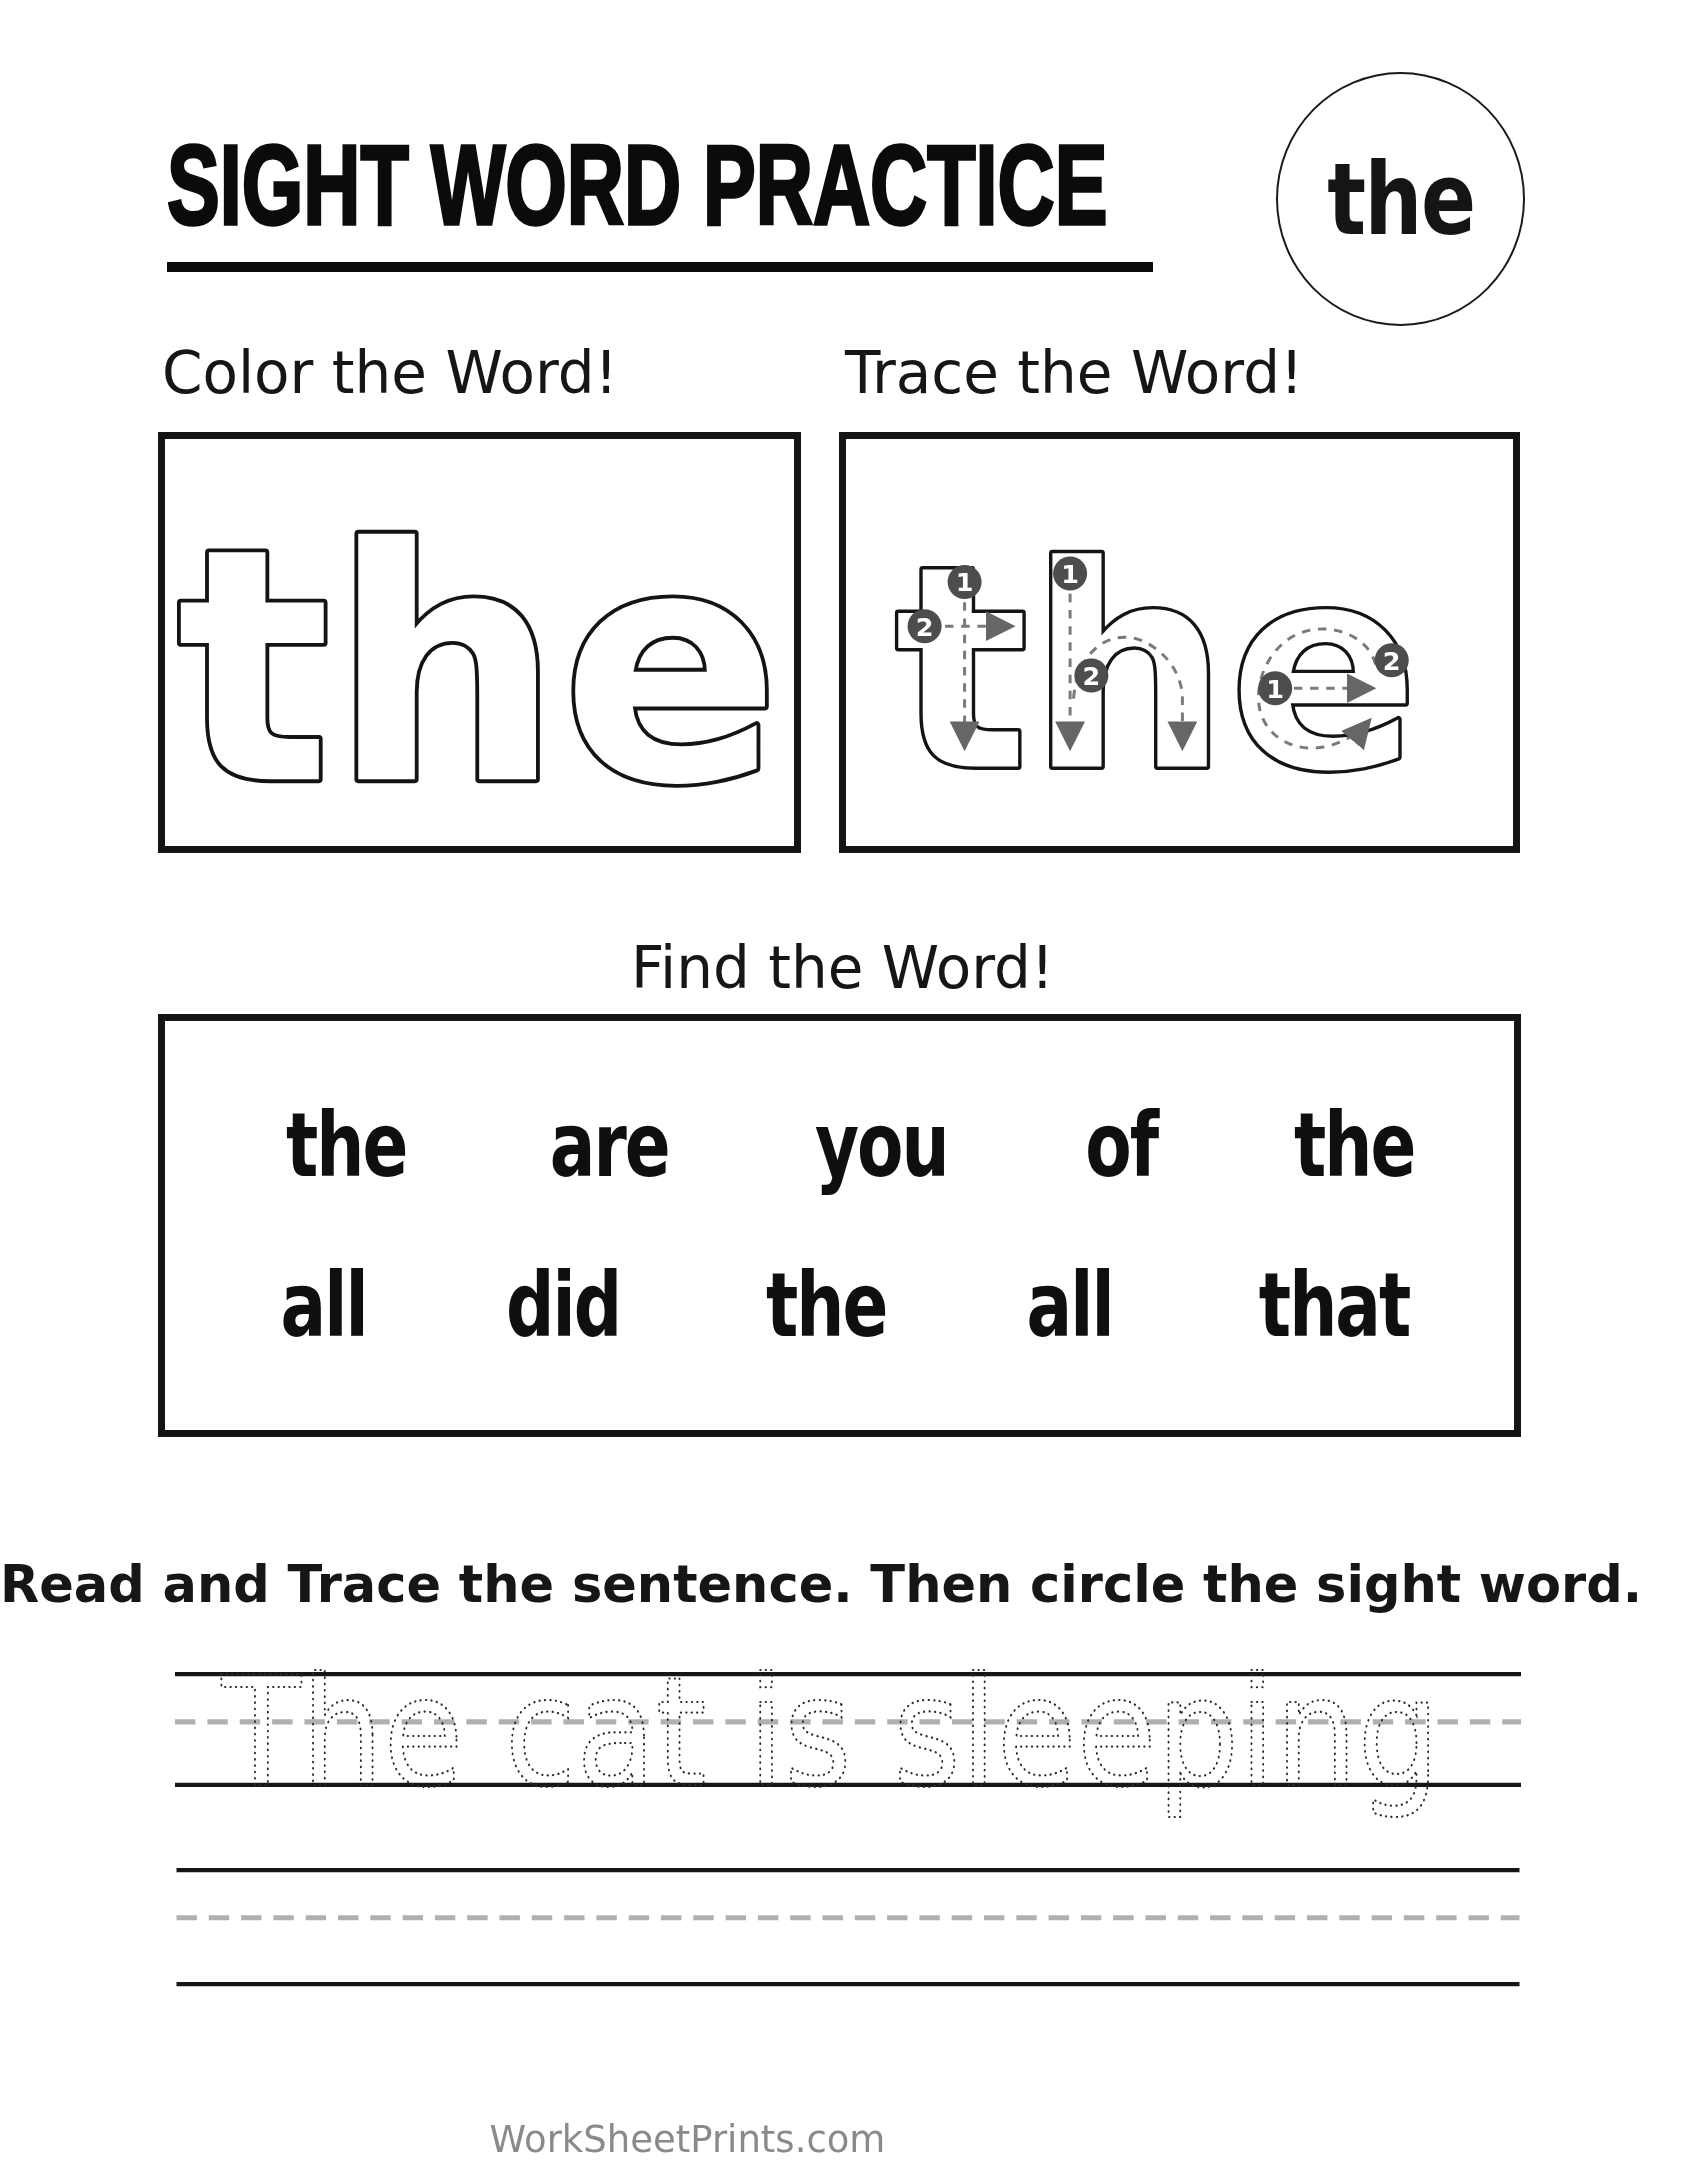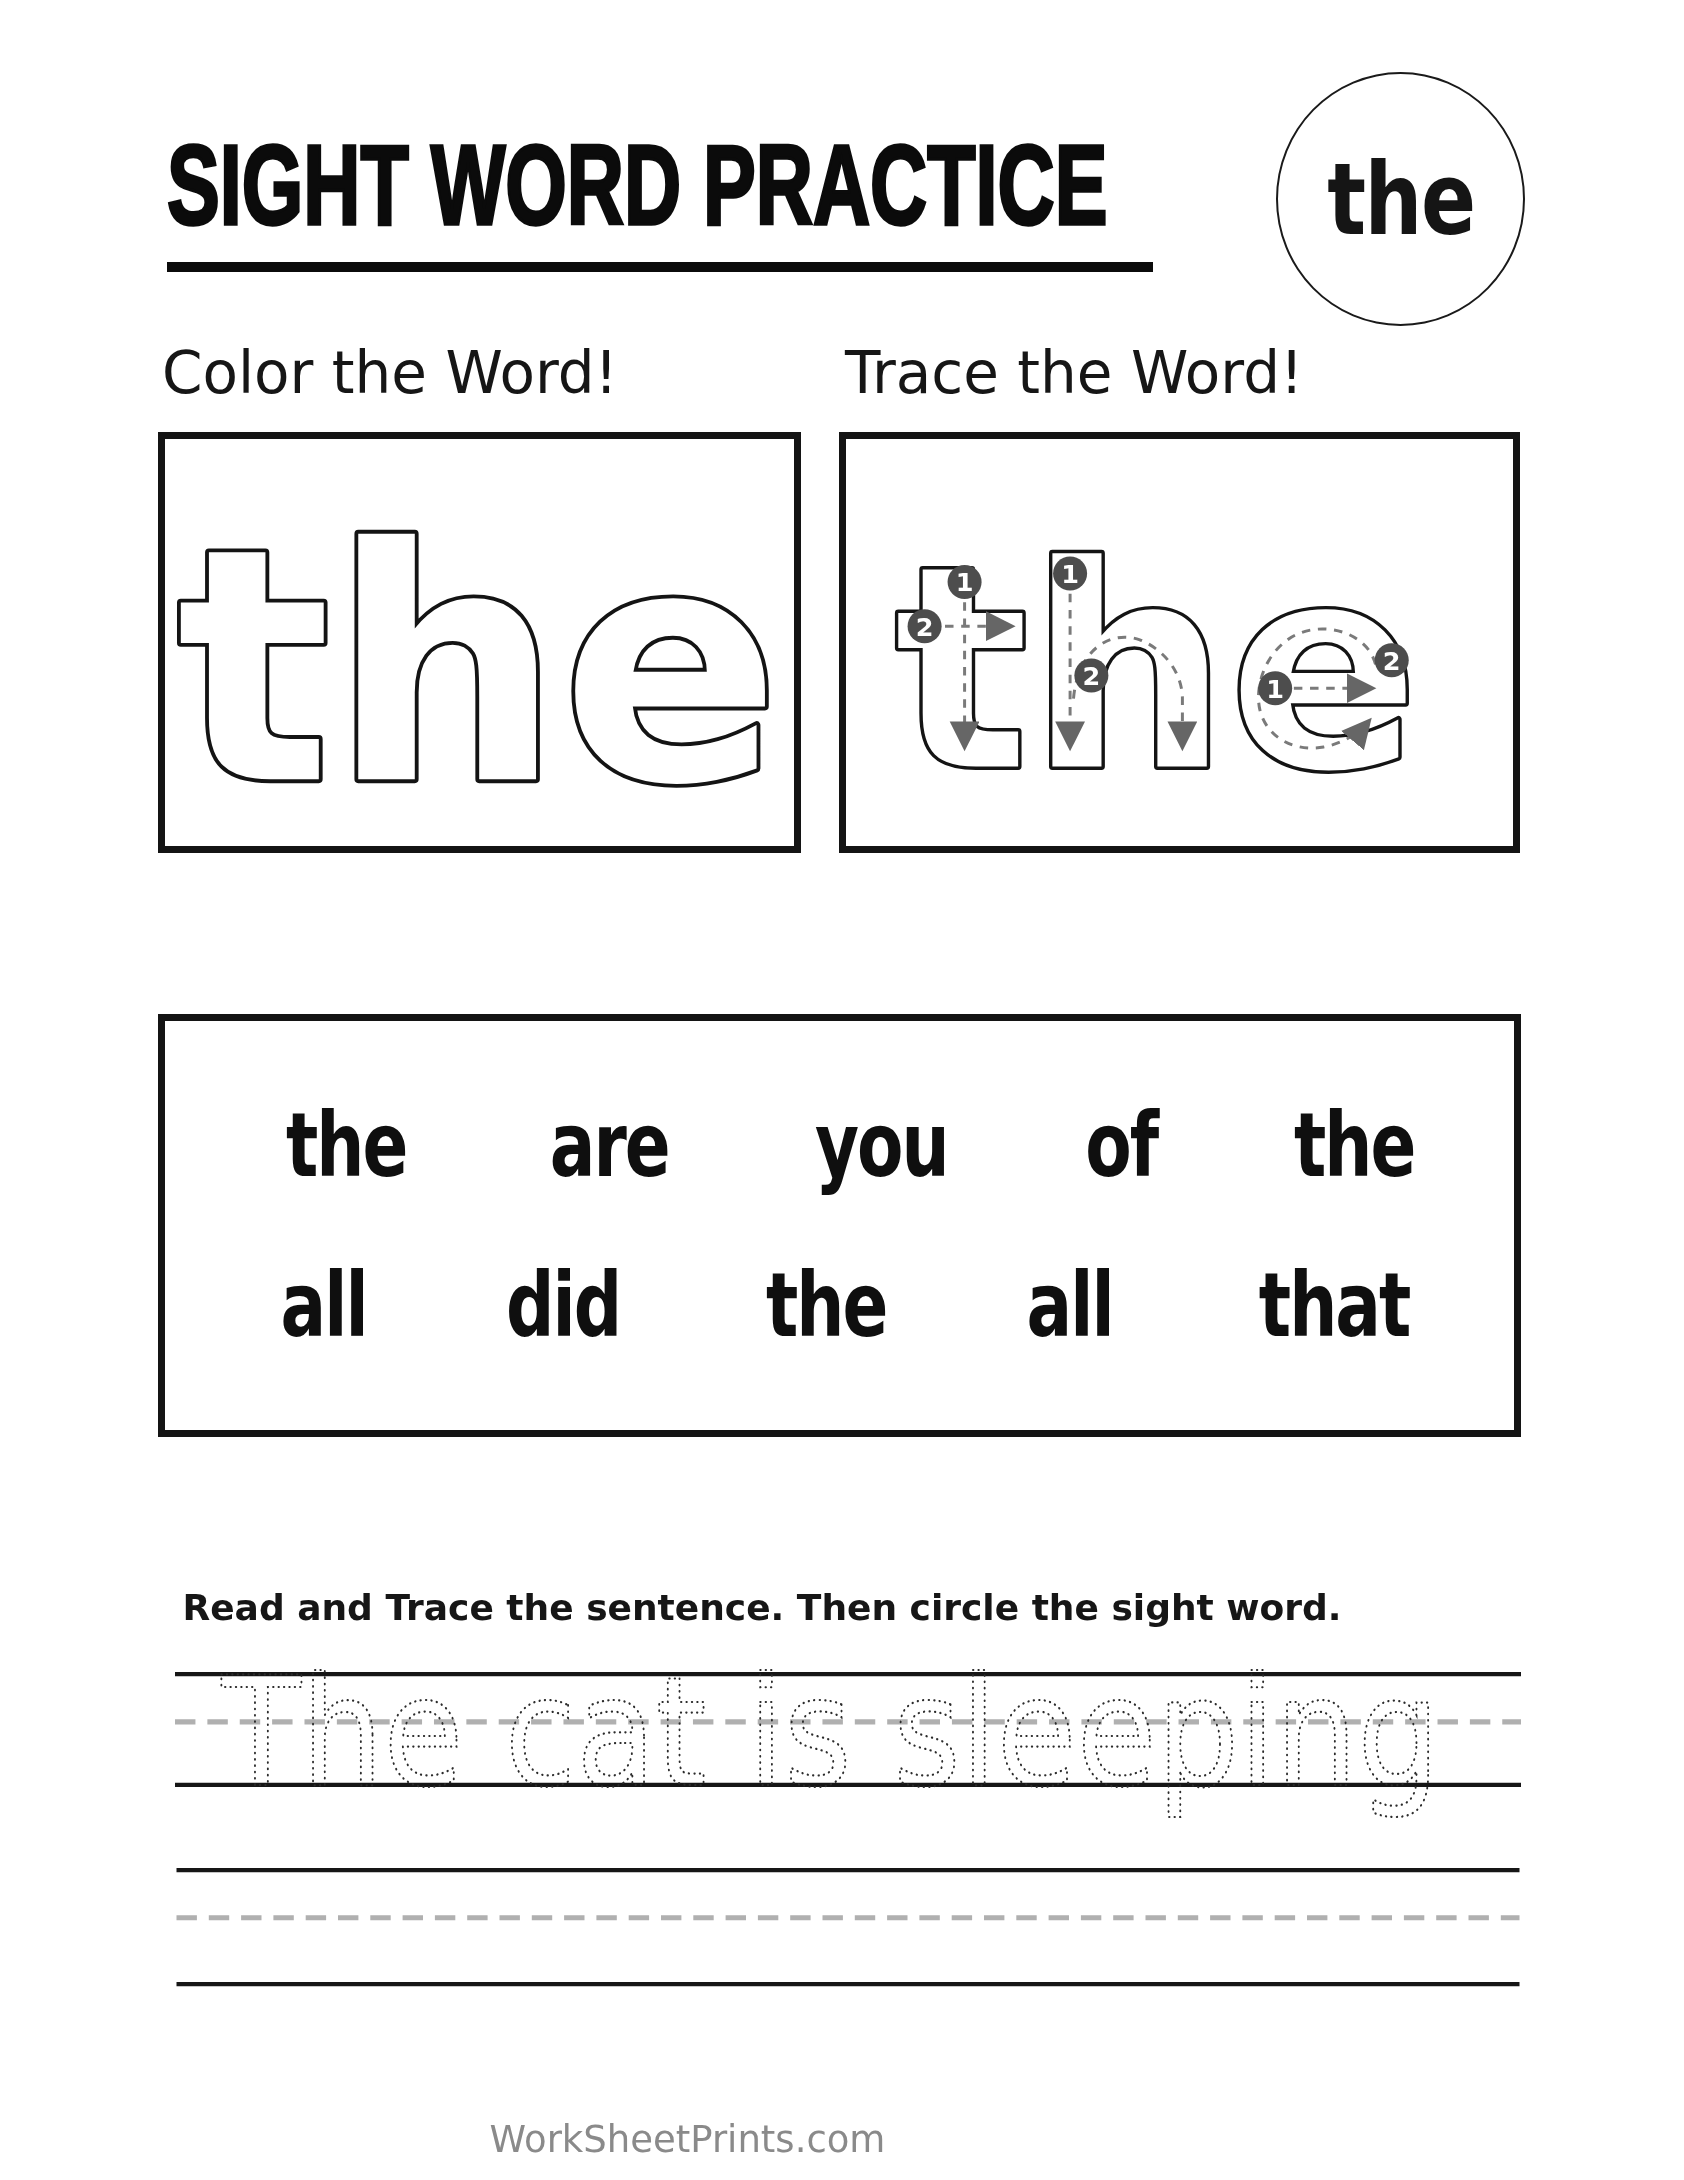--- a/index.html
+++ b/index.html
@@ -51,21 +51,21 @@
   }
   .find-row{display:flex;justify-content:space-between;align-items:baseline;}
   .find-word{
     font-size:89px;font-weight:bold;color:#0f0f0f;letter-spacing:-2.6px;
     display:inline-block;transform:scaleX(0.76);transform-origin:center;
     line-height:1;
   }
   
   .instruction{
     position:absolute;left:0;top:1555px;width:1524px;text-align:center;
-    font-size:36px;font-weight:bold;color:#161616;white-space:nowrap;margin-top:32px;
+    font-size:51px;font-weight:bold;color:#161616;white-space:nowrap;
   }
   .writing-svg{position:absolute;left:175px;}
   #writing-1{top:1652px;}
   #writing-2{top:1848px;}
   
   .footer{
     position:absolute;left:0;top:2118px;width:1375px;text-align:center;
     font-size:37px;color:#8a8a8a;font-weight:normal;letter-spacing:0;
   }
   svg text.bubble{
@@ -129,20 +129,21 @@
 
       <line class="guide" x1="526" y1="293" x2="616" y2="293" marker-end="url(#arr)"></line>
       <path class="guide" d="M 622,265 C 612,226 558,212 523,233 C 491,253 480,292 486,318 C 494,352 528,368 561,362 C 583,358 602,346 613,333" marker-end="url(#arr)"></path>
       <circle class="stepdot" cx="504" cy="293" r="20"></circle>
       <text class="stepnum" x="504" y="304">1</text>
       <circle class="stepdot" cx="641" cy="260" r="20"></circle>
       <text class="stepnum" x="641" y="271">2</text>
     </svg>
   </div>
 
+  <div class="sec-label" id="lbl-find">Find the Word!</div>
   <div id="box-find">
     <div class="find-row">
       <span class="find-word">the</span>
       <span class="find-word">are</span>
       <span class="find-word">you</span>
       <span class="find-word">of</span>
       <span class="find-word">the</span>
     </div>
     <div class="find-row">
       <span class="find-word">all</span>

